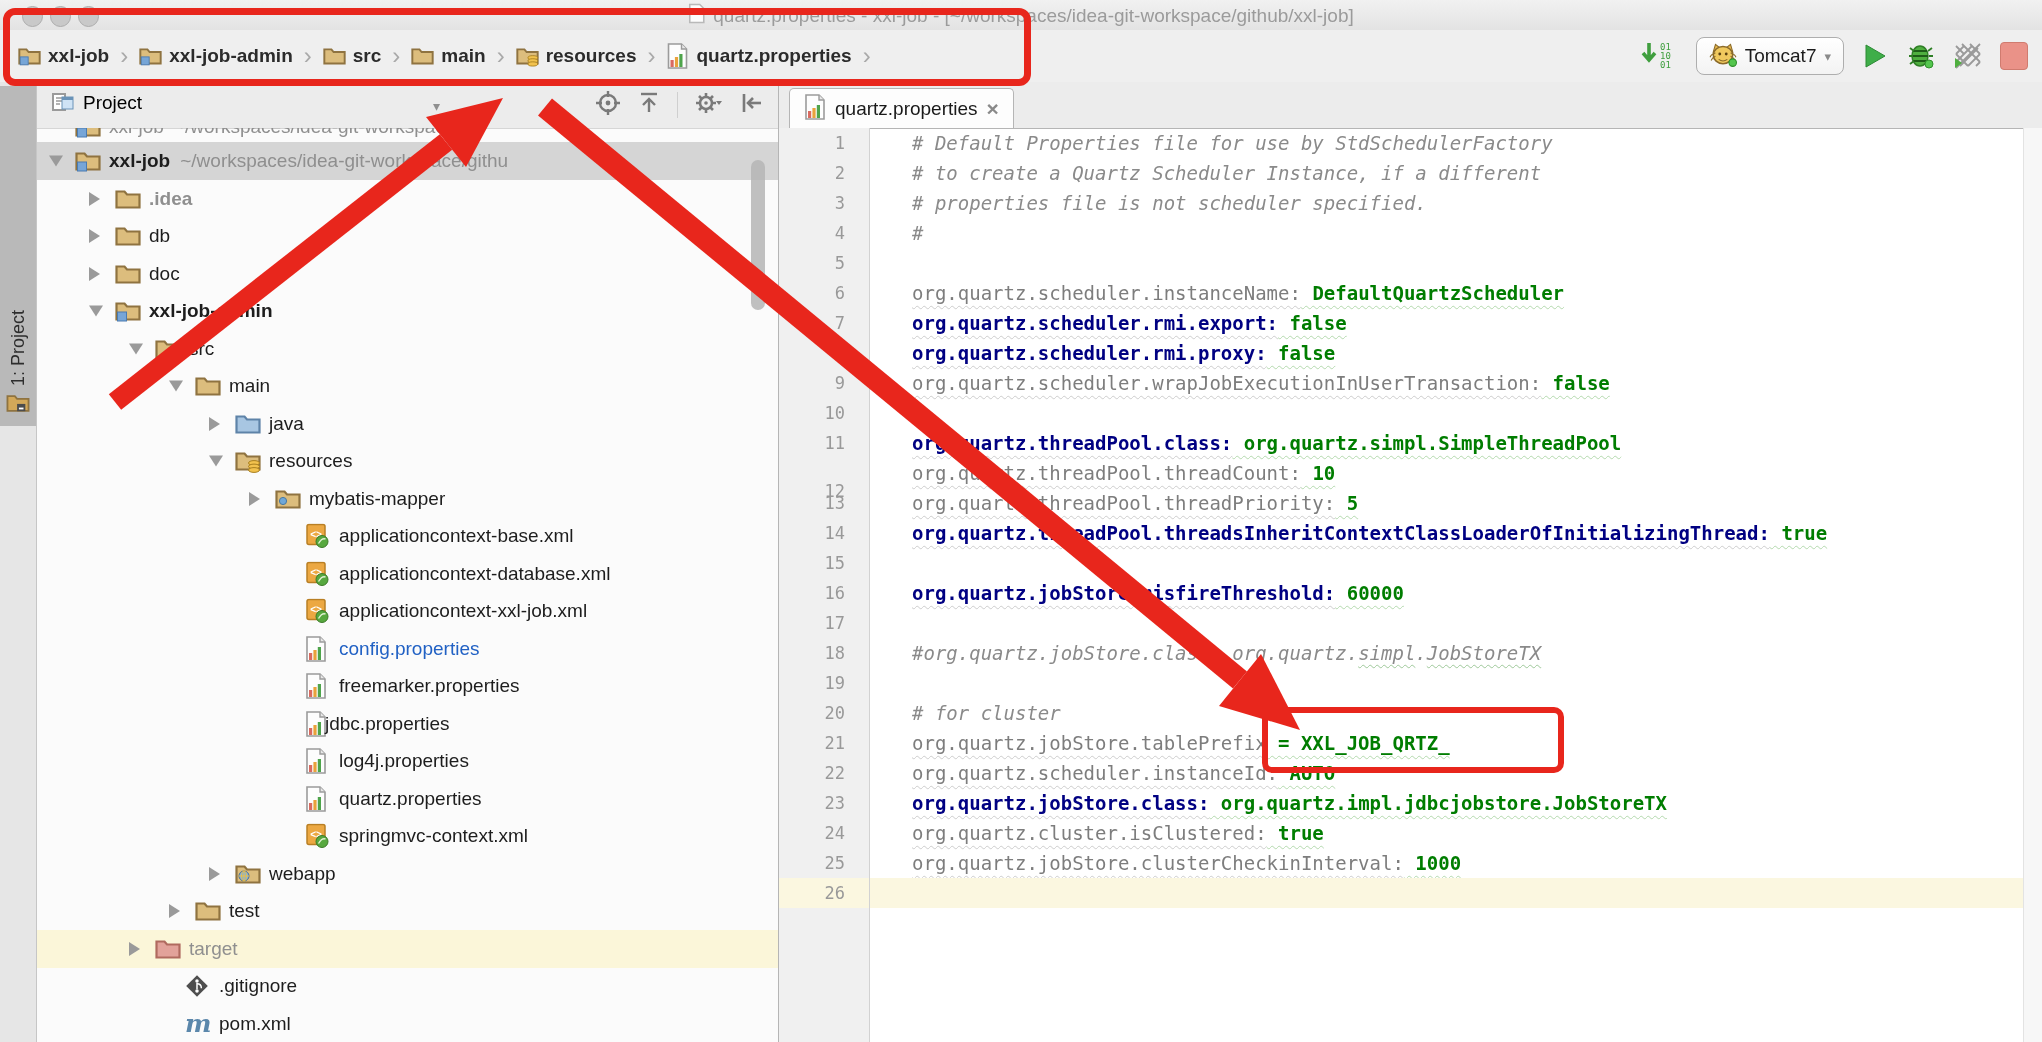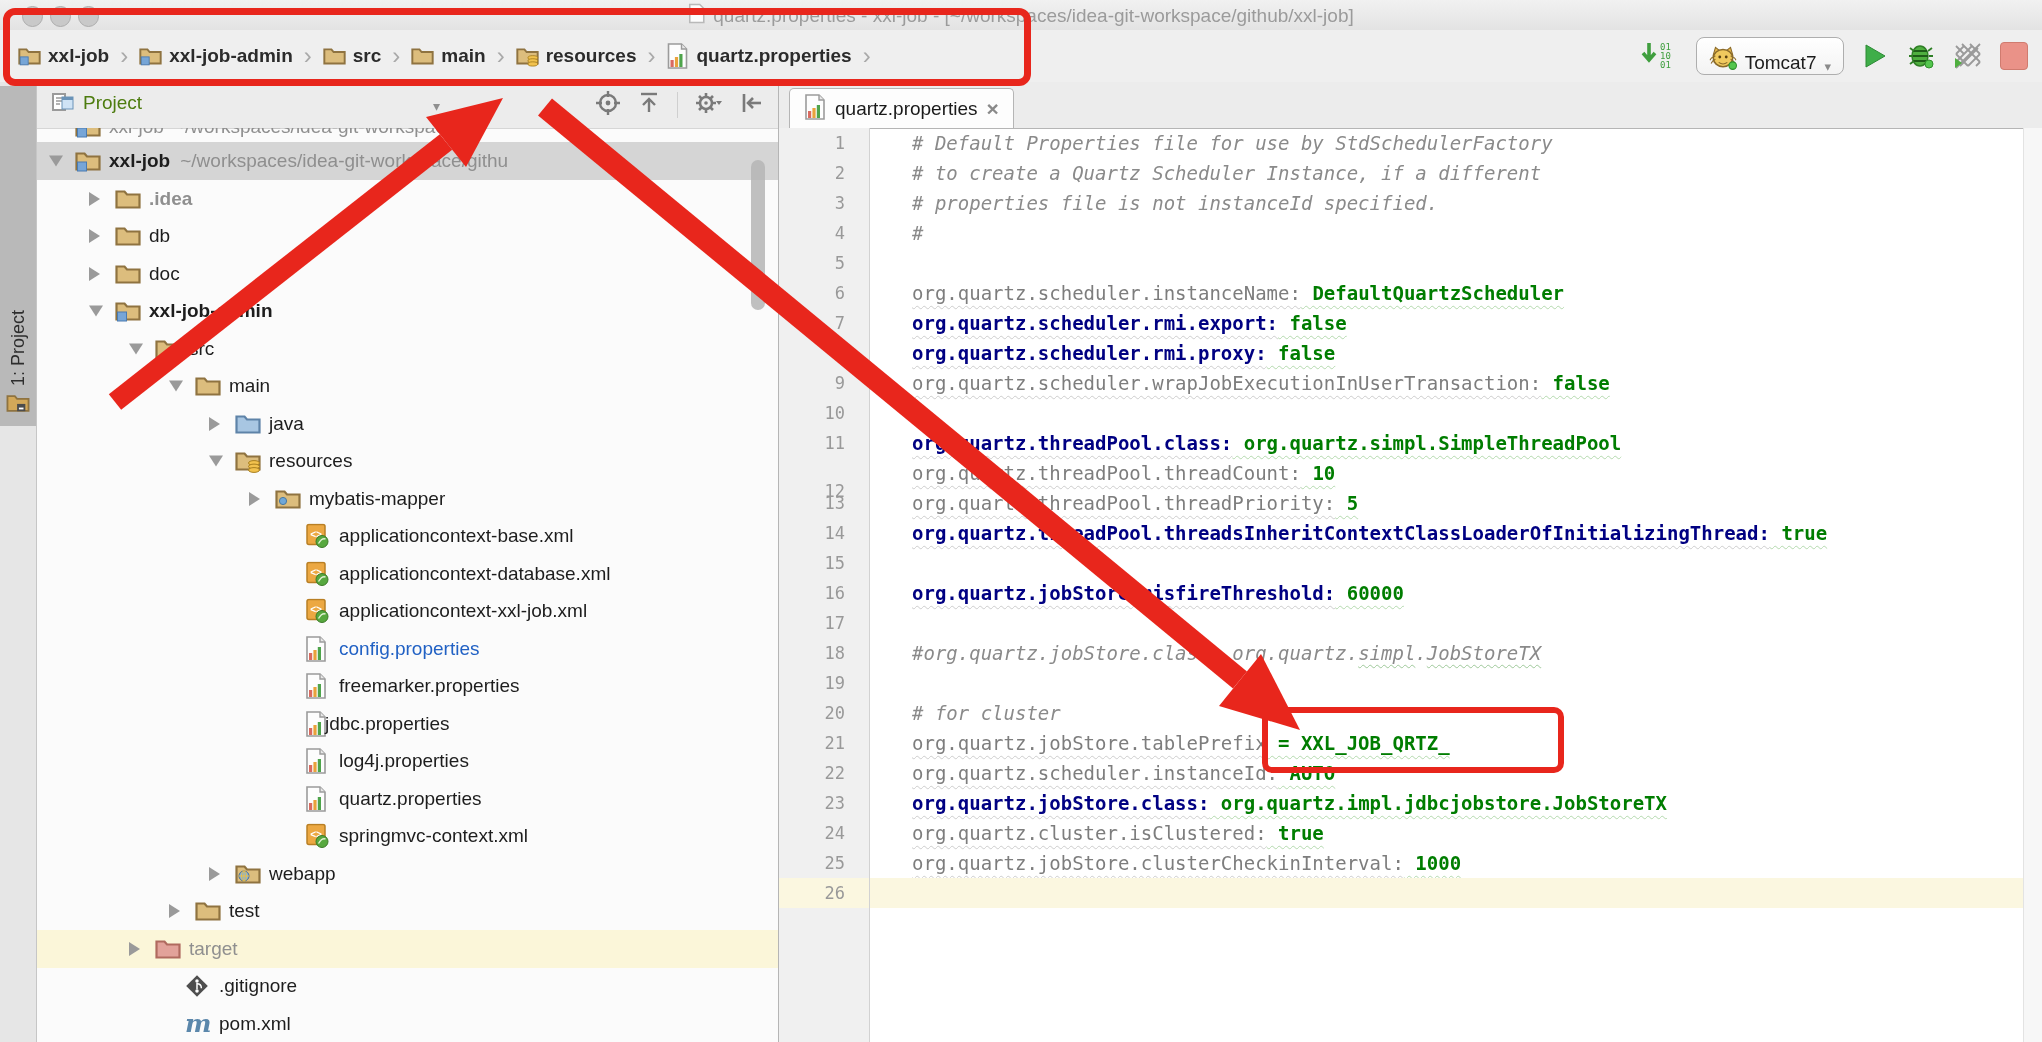--- a/index.html
+++ b/index.html
@@ -17,35 +17,35 @@
     border-bottom:1px solid #c4c4c4;}
   .crumbs{position:absolute;left:14px;top:0;height:52px;display:flex;align-items:center;}
   .crumb{display:flex;align-items:center;gap:7px;padding:0 4px;cursor:default;}
   .crumb .lbl{font-size:19px;font-weight:bold;color:#2b2b2b;white-space:nowrap;}
   .crumb-sep{color:#a9a9a9;font-size:24px;padding:0 7px;line-height:1;}
   .runbar{position:absolute;right:14px;top:0;height:52px;display:flex;align-items:center;}
   .combo{display:flex;align-items:center;gap:8px;height:36px;padding:0 12px;
     background:linear-gradient(#ffffff,#f3f3f3);border:1px solid #aeaeae;border-radius:8px;}
   .combo .lbl{font-size:19px;color:#1c1c1c;}
   .combo .caret{color:#8a8a8a;font-size:13px;}
-  .tbtn{display:flex;align-items:flex-end;justify-content:center;margin-left:18px;}
+  .tbtn{display:flex;align-items:center;justify-content:center;margin-left:18px;}
   .stop-sq{width:26px;height:26px;background:#ea9288;border:1px solid #d07b6f;border-radius:4px;}
   
   .main{position:absolute;left:0;top:82px;width:100%;height:960px;}
   .stripe{position:absolute;left:0;top:0;width:36px;height:960px;background:#e6e6e6;
     border-right:1px solid #c6c6c6;}
   .stripe-tab{position:absolute;left:0;top:4px;width:36px;height:340px;background:#b9b9b9;}
   .vtab-text{position:absolute;left:8px;top:300px;transform:rotate(-90deg);
     transform-origin:0 0;white-space:nowrap;font-size:18px;color:#2d2d2d;}
   .vtab-icon{position:absolute;left:6px;top:306px;}
   
   .ppanel{position:absolute;left:37px;top:0;width:741px;height:960px;background:#fbfbfb;overflow:hidden;}
   .pp-header{position:absolute;left:0;top:0;width:100%;height:46px;background:#ececec;
     border-bottom:1px solid #d6d6d6;}
-  .pp-title{position:absolute;left:46px;top:10px;font-size:19px;color:#4d7c0f;}
+  .pp-title{position:absolute;left:46px;top:10px;font-size:19px;color:#000000;}
   .pp-hicon{position:absolute;left:12px;top:9px;}
   .pp-caret{position:absolute;left:396px;top:16px;color:#8f8f8f;font-size:14px;}
   .pp-tools{position:absolute;right:14px;top:0;height:46px;display:flex;align-items:center;gap:16px;}
   .pp-sep{width:1px;height:26px;background:#cfcfcf;}
   .tree{position:absolute;left:0;top:46px;width:100%;height:914px;overflow:hidden;}
   .trow{position:absolute;left:0;width:100%;height:38px;}
   .trow.sel{background:#d5d5d5;}
   .trow.hl{background:#fbf6d9;}
   .tri-r{position:absolute;top:50%;transform:translateY(-50%);width:0;height:0;
     border-left:11px solid #9a9a9a;border-top:7px solid transparent;border-bottom:7px solid transparent;}
@@ -600,21 +600,21 @@
             <div class="gcell" style="top: 600px;">21</div>
             <div class="gcell" style="top: 630px;">22</div>
             <div class="gcell" style="top: 660px;">23</div>
             <div class="gcell" style="top: 690px;">24</div>
             <div class="gcell" style="top: 720px;">25</div>
             <div class="gcell curline" style="top: 750px;">26</div>
           </div>
         <div class="code" id="code">
             <div class="cline" style="top: 0px;"><span class="seg-c"># Default Properties file for use by StdSchedulerFactory</span></div>
             <div class="cline" style="top: 30px;"><span class="seg-c"># to create a Quartz Scheduler Instance, if a different</span></div>
-            <div class="cline" style="top: 60px;"><span class="seg-c"># properties file is not instanceId specified.</span></div>
+            <div class="cline" style="top: 60px;"><span class="seg-c"># properties file is not scheduler specified.</span></div>
             <div class="cline" style="top: 90px;"><span class="seg-c">#</span></div>
             <div class="cline" style="top: 120px;"></div>
             <div class="cline" style="top: 150px;"><span class="seg-kg">org.quartz.scheduler.instanceName:</span><span class="seg-v"> DefaultQuartzScheduler</span></div>
             <div class="cline" style="top: 180px;"><span class="seg-kb">org.quartz.scheduler.rmi.export:</span><span class="seg-v"> false</span></div>
             <div class="cline" style="top: 210px;"><span class="seg-kb">org.quartz.scheduler.rmi.proxy:</span><span class="seg-v"> false</span></div>
             <div class="cline" style="top: 240px;"><span class="seg-kg">org.quartz.scheduler.wrapJobExecutionInUserTransaction:</span><span class="seg-v"> false</span></div>
             <div class="cline" style="top: 270px;"></div>
             <div class="cline" style="top: 300px;"><span class="seg-kb">org.quartz.threadPool.class:</span><span class="seg-v"> org.quartz.simpl.SimpleThreadPool</span></div>
             <div class="cline" style="top: 330px;"><span class="seg-kg">org.quartz.threadPool.threadCount:</span><span class="seg-v"> 10</span></div>
             <div class="cline" style="top: 360px;"><span class="seg-kg">org.quartz.threadPool.threadPriority:</span><span class="seg-v"> 5</span></div>

